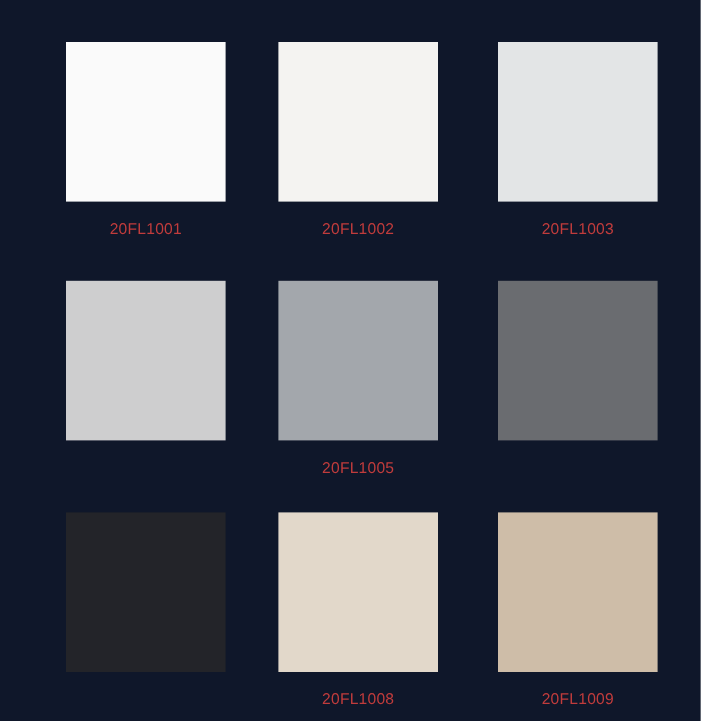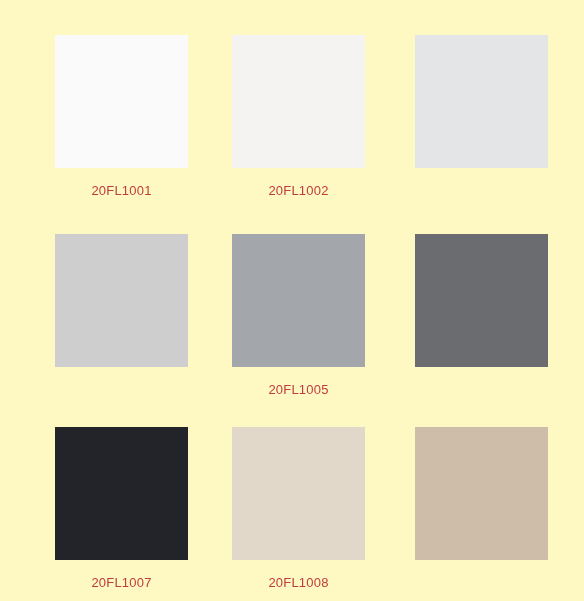--- a/index.html
+++ b/index.html
@@ -54,37 +54,38 @@
     color: #c13c3c;
     font-weight: 400;
   }
   .label-r1 { grid-row: 4; }
   .label-r2 { grid-row: 8; }
   .label-r3 { grid-row: 12; }
 </style>
 </head>
 <body>
 
-<div id="swatch-board" style="background: #fef9c3; text-decoration: underline;">
+<div id="swatch-board" style="background: #0f172a; text-decoration: underline;">
   <div class="swatch-grid">
 
     <div class="swatch-chip chip-r1 col-1" style="background-color: rgb(250, 250, 250);"></div>
     <div class="swatch-chip chip-r1 col-2" style="background-color: rgb(244, 243, 241);"></div>
     <div class="swatch-chip chip-r1 col-3" style="background-color: rgb(227, 229, 230);"></div>
 
     <div class="swatch-label label-r1 col-1" style="color: rgb(193, 60, 60);">20FL1001</div>
     <div class="swatch-label label-r1 col-2" style="color: rgb(193, 60, 60);">20FL1002</div>
+    <div class="swatch-label label-r1 col-3" style="color: rgb(193, 60, 60);">20FL1003</div>
 
     <div class="swatch-chip chip-r2 col-1" style="background-color: rgb(206, 206, 207);"></div>
     <div class="swatch-chip chip-r2 col-2" style="background-color: rgb(163, 167, 172);"></div>
     <div class="swatch-chip chip-r2 col-3" style="background-color: rgb(106, 108, 112);"></div>
 
     <div class="swatch-label label-r2 col-2" style="color: rgb(193, 60, 60);">20FL1005</div>
 
     <div class="swatch-chip chip-r3 col-1" style="background-color: rgb(35, 36, 41);"></div>
     <div class="swatch-chip chip-r3 col-2" style="background-color: rgb(226, 216, 202);"></div>
     <div class="swatch-chip chip-r3 col-3" style="background-color: rgb(206, 189, 168);"></div>
 
-    <div class="swatch-label label-r3 col-1" style="color: rgb(193, 60, 60);">20FL1007</div>
     <div class="swatch-label label-r3 col-2" style="color: rgb(193, 60, 60);">20FL1008</div>
+    <div class="swatch-label label-r3 col-3" style="color: rgb(193, 60, 60);">20FL1009</div>
 
   </div>
 </div>
 
 </body></html>

